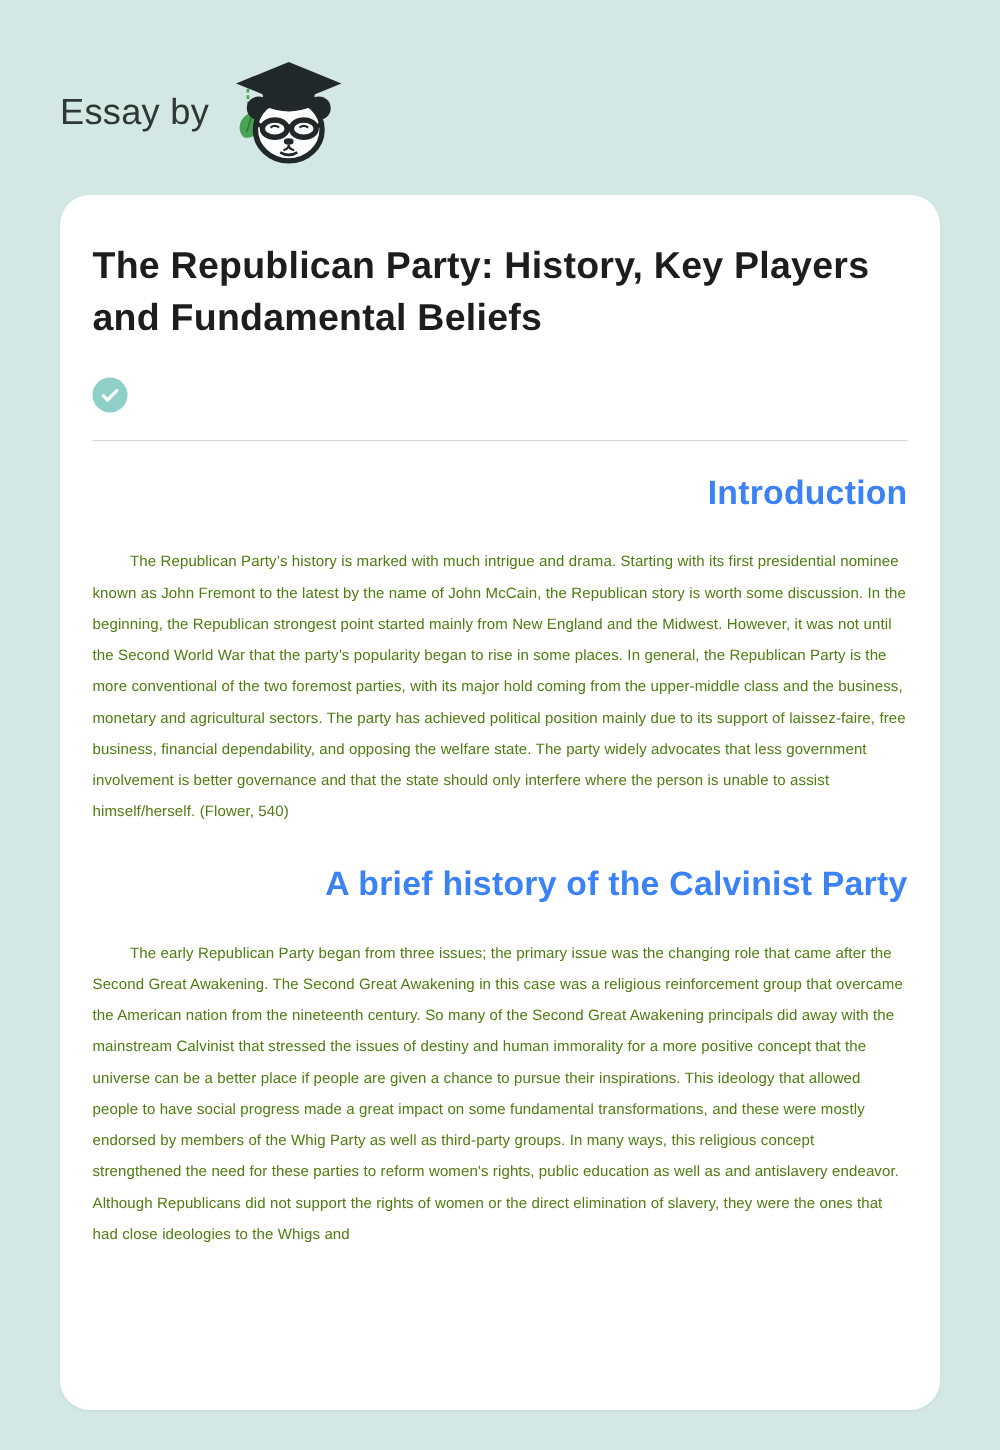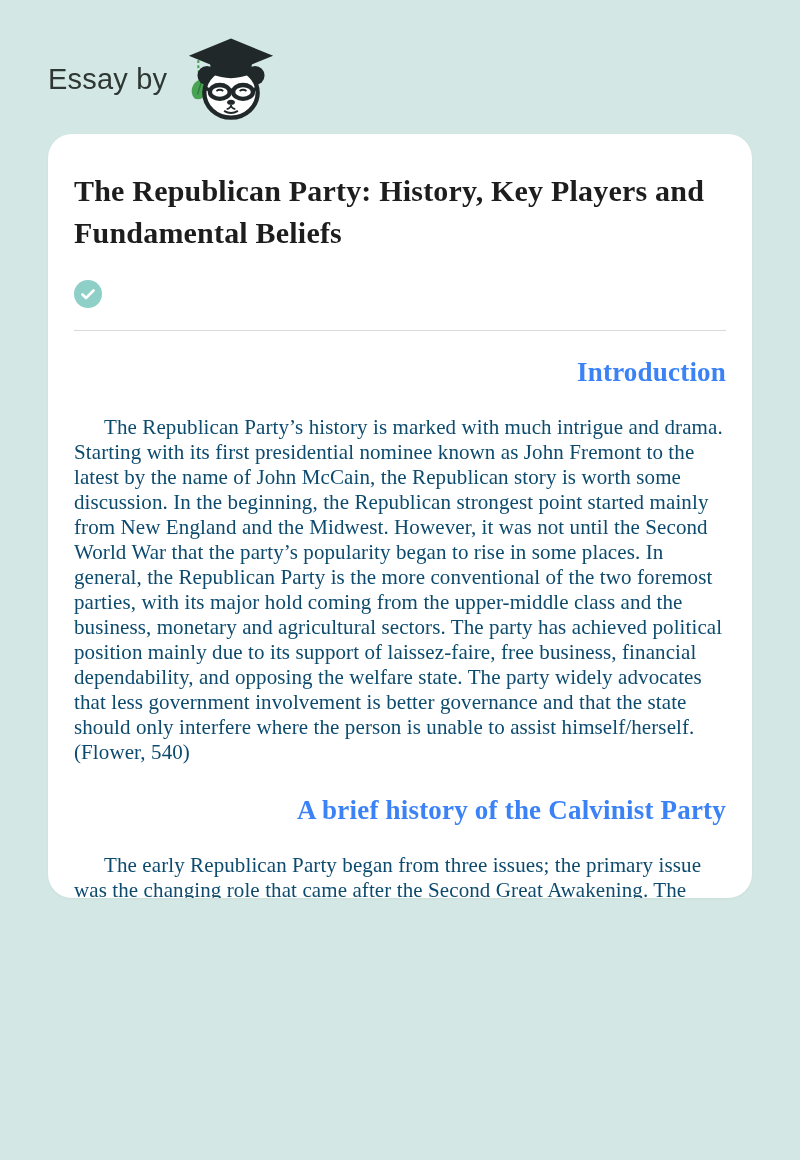--- a/index.html
+++ b/index.html
@@ -7,21 +7,21 @@
     width: 800px; height: 1160px;
     overflow: hidden;
     background: #d3e7e4;
     font-family: "Liberation Sans", sans-serif;
   }
   
   .page-header {
     display: flex;
     align-items: center;
     padding: 24px 0 0 48px;
-    height: 134px;
+    height: 156px;
   }
   .essay-by {
     font-size: 29px;
     color: #2e3733;
     letter-spacing: 0.2px;
   }
   .logo-wrap {
     display: flex;
     align-items: center;
     margin-left: 16px;
@@ -41,24 +41,23 @@
     font-size: 17px;
     color: #20282a;
     vertical-align: 14px;
   }
   
   .essay-card {
     margin: 0 48px;
     background: #ffffff;
     border-radius: 24px;
     padding: 36px 26px 34px 26px;
-    height: 764px;
+    height: 972px;
     overflow: hidden;
     box-shadow: 0 1px 3px rgba(0,0,0,0.04);
-    font-family: Liberation Serif, serif;
   }
   .page-title {
     font-size: 30px;
     font-weight: bold;
     color: #1d1d1d;
     line-height: 42px;
     margin-bottom: 26px;
     letter-spacing: 0.2px;
   }
   .exclusive-badge {
@@ -89,23 +88,23 @@
   }
   .section-heading {
     font-size: 27px;
     font-weight: bold;
     color: #3b82f6;
     margin-bottom: 27px;
     letter-spacing: 0.2px;
     text-align: right;
   }
   .body-paragraph {
-    font-size: 21px;
+    font-size: 12px;
     line-height: 25px;
-    color: #0c4a6e;
+    color: #4d7c0f;
     text-indent: 30px;
     margin-bottom: 30px;
     letter-spacing: 0.1px;
   }
 </style>
 </head>
 <body>
 
 <header class="page-header">
   <span class="essay-by">Essay by</span>

